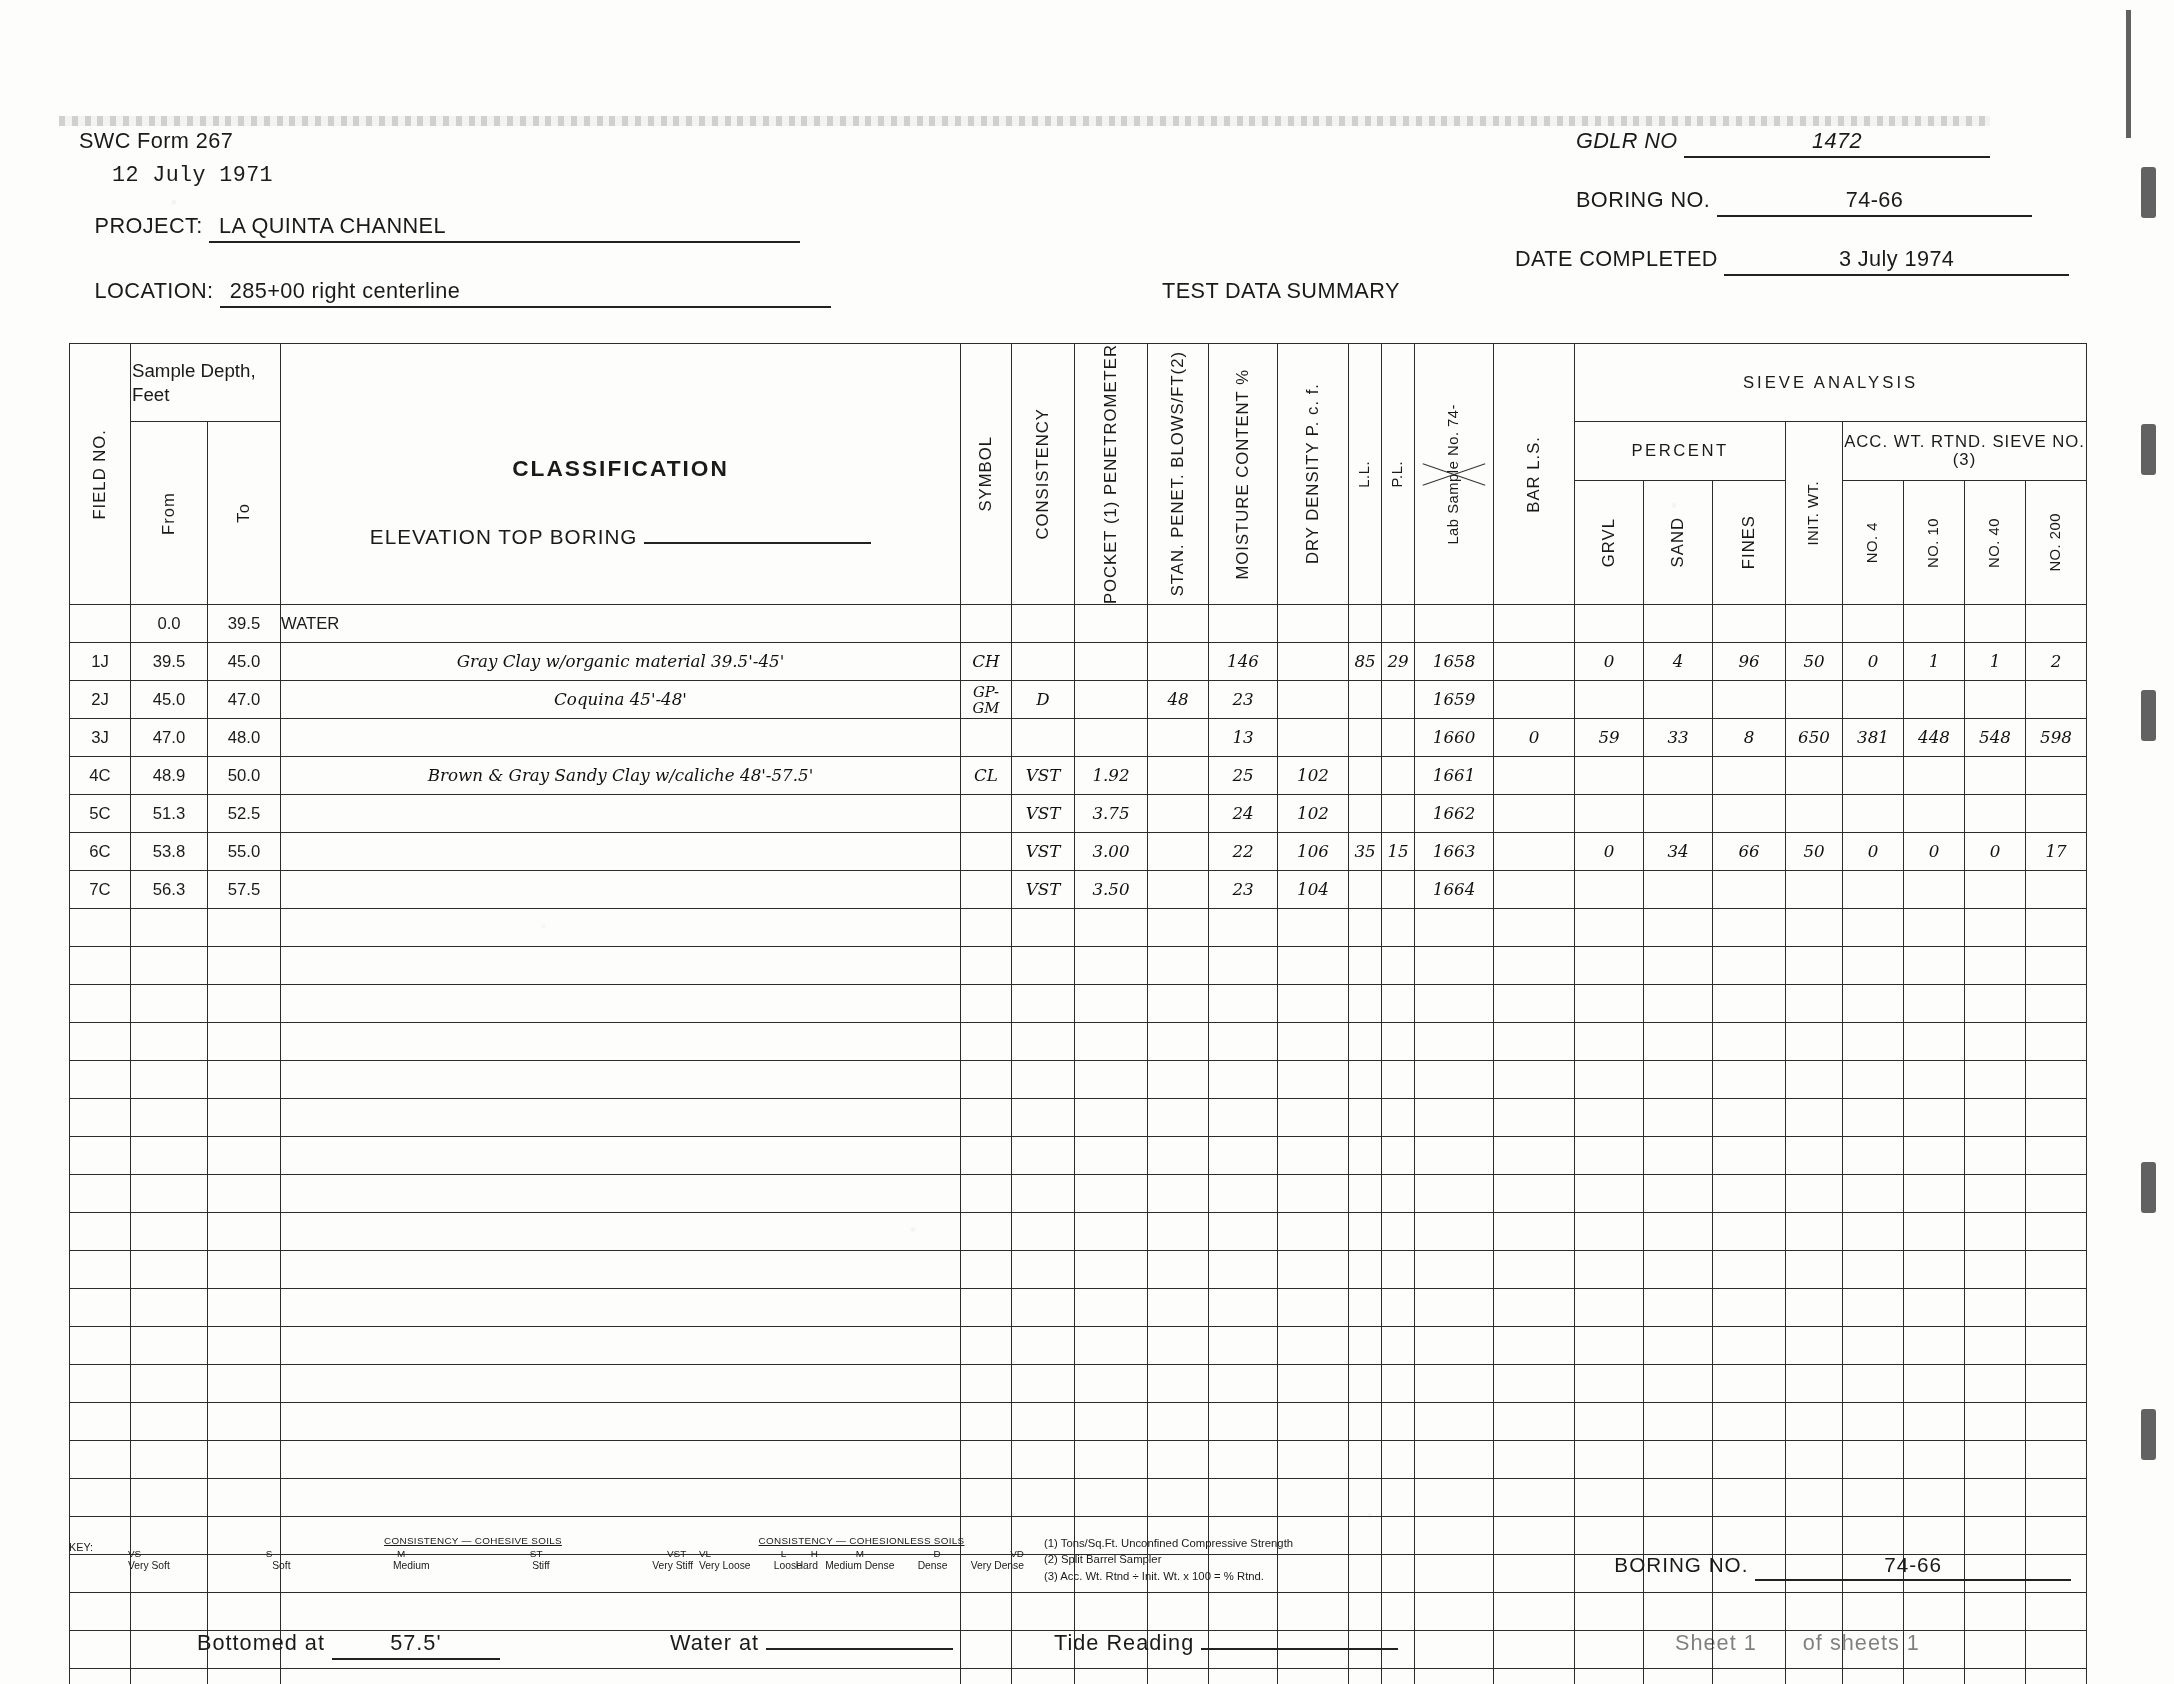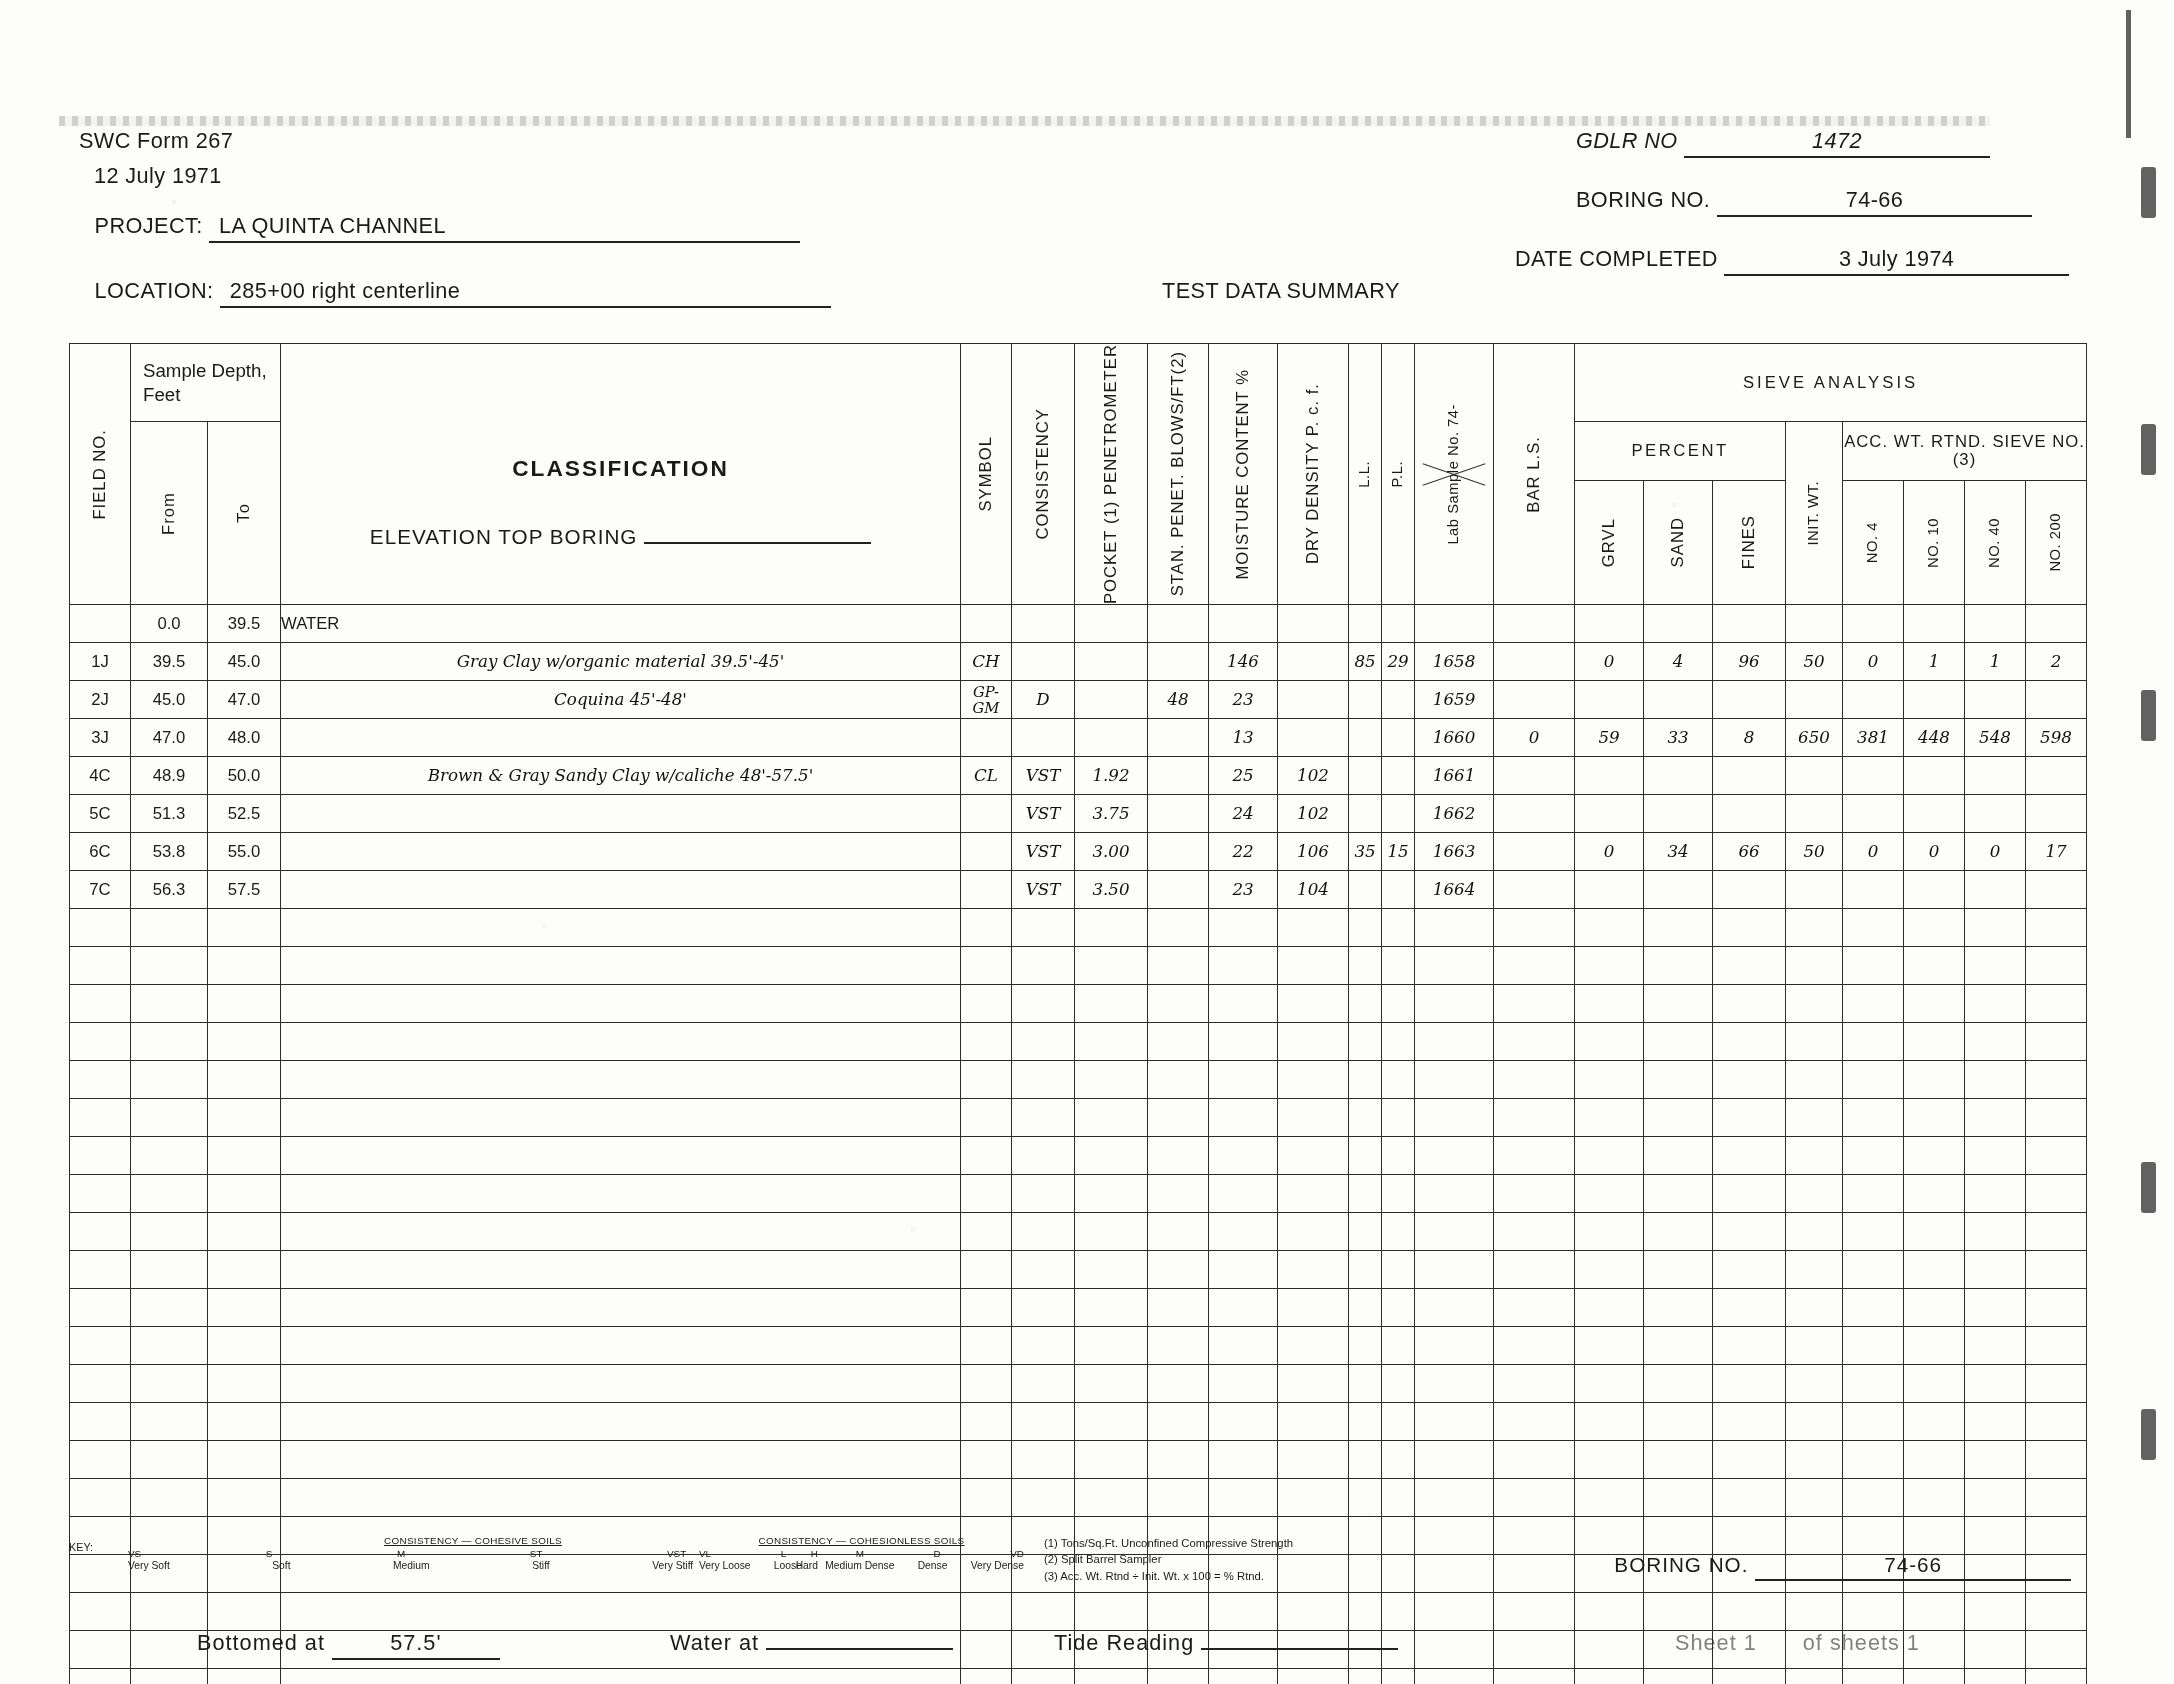--- a/index.html
+++ b/index.html
@@ -198,21 +198,21 @@
     <div class="edge-mark" style="top:424px;"></div>
     <div class="edge-mark" style="top:690px;"></div>
     <div class="edge-mark" style="top:1162px;"></div>
     <div class="edge-mark" style="top:1409px;"></div>
   </div>
 
   <div class="header">
     <div class="hdr-row" style="left:9.9px; top:0;">
       <span>SWC Form 267</span>
     </div>
-    <div class="hdr-row" style="left:25px; top:35px;">
+    <div class="hdr-row" style="left:43px; top:35px;font-family:Liberation Mono, monospace;">
       <span>12 July 1971</span>
     </div>
     <div class="hdr-row" style="left:25.6px; top:85px;">
       <span>PROJECT:</span>
       <span class="ul" style="width:571px;">LA QUINTA CHANNEL</span>
     </div>
     <div class="hdr-row" style="left:25.6px; top:150px;">
       <span>LOCATION:</span>
       <span class="ul" style="width:591px;">285+00 right centerline</span>
     </div>
@@ -259,21 +259,21 @@
       <col style="width:61px">
       <col style="width:61px">
       <col style="width:61px">
     </colgroup>
 
     <thead>
       <tr>
         <th rowspan="4" class="hdr-cell">
           <div class="vert">FIELD NO.</div>
         </th>
-        <th colspan="2" style="height:77px; font-size:18.7px; text-align:left; padding-left:12px; line-height:1.25;">
+        <th colspan="2" style="height:77px; font-size:18.7px; text-align:left; padding-left:1px; line-height:1.25;">
           <span>Sample Depth, Feet</span>
         </th>
         <th rowspan="4" class="classif-head">
           <div class="classif-title">CLASSIFICATION</div>
           <div class="elev-line">
             <span>ELEVATION TOP BORING</span>
             <span class="rule"></span>
           </div>
         </th>
         <th rowspan="4">

